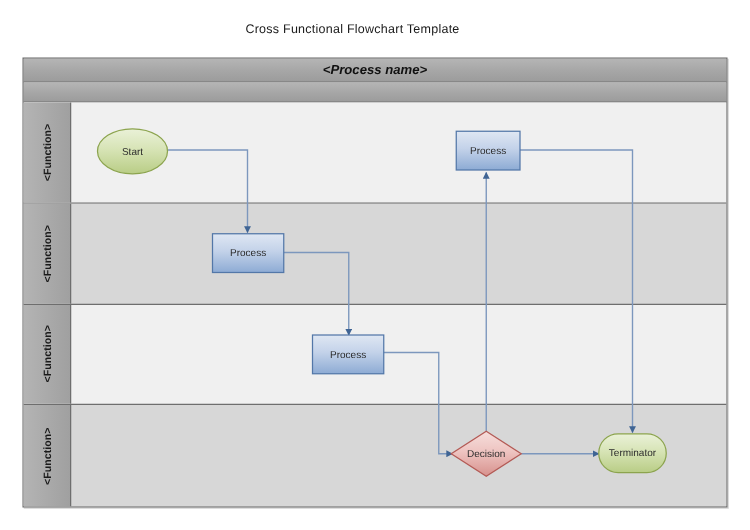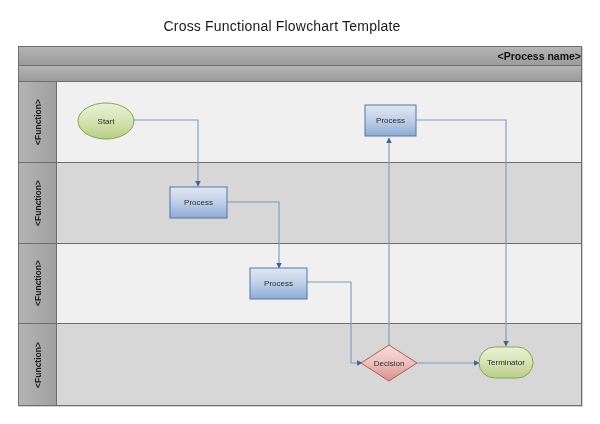--- a/index.html
+++ b/index.html
@@ -14,21 +14,21 @@
     font-family: "Liberation Sans", sans-serif;
     overflow: hidden;
   }
 
   #page-title {
     position: absolute;
     top: 18px;
     left: 0;
     width: 564px;
     text-align: center;
-    font-size: 14px;
+    font-size: 10px;
     color: #1a1a1a;
     letter-spacing: 0.2px;
   }
 
   
   #diagram-frame {
     position: absolute;
     left: 18px;
     top: 46px;
     width: 564px;
@@ -44,24 +44,25 @@
     left: 0;
     width: 100%;
     box-sizing: border-box;
     background: linear-gradient(to bottom, #b5b5b5 0%, #a6a6a6 55%, #9c9c9c 100%);
     border-bottom: 1px solid #6e6e6e;
   }
   #process-name-band {
     top: 0;
     height: 19px;
     line-height: 19px;
-    text-align: right;
+    text-align: center;
     font-size: 10.5px;
     font-weight: bold;
     color: #111111;
+    font-style: italic;
   }
   #spacer-band {
     top: 19px;
     height: 16px;
   }
 
   #lanes {
     position: absolute;
     left: 0;
     top: 35px;

